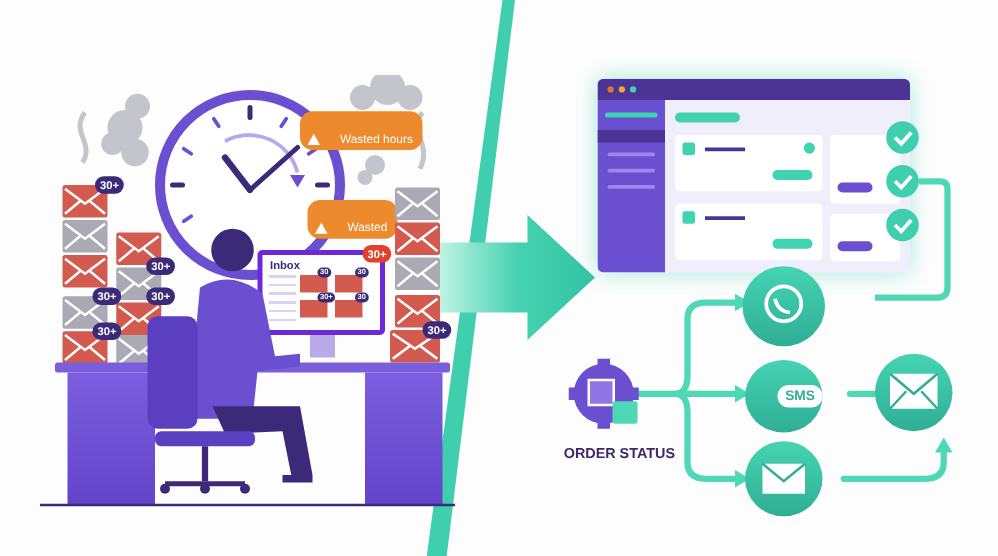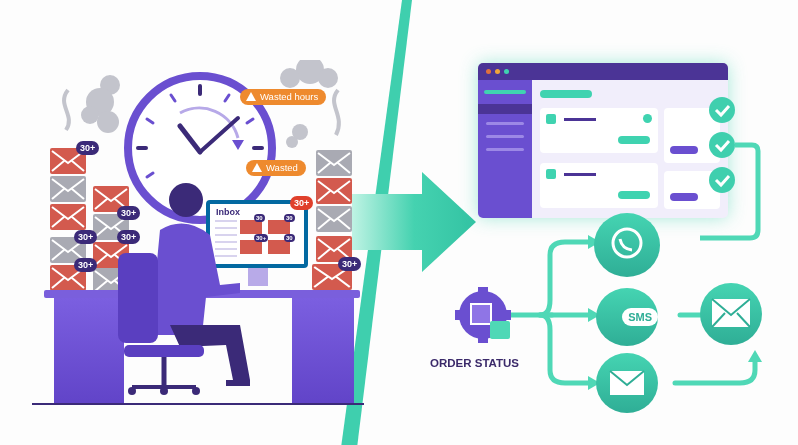--- a/index.html
+++ b/index.html
@@ -1,26 +1,26 @@
 <!DOCTYPE html>
 <html><head>
 <meta charset="utf-8">
 <style>
   html,body{margin:0;padding:0;}
   body{width:798px;height:445px;overflow:hidden;background:#fdfdfd;font-family:"Liberation Sans",sans-serif;position:relative;}
   .abs{position:absolute;}
   svg{display:block;}
   .badge{position:absolute;background:#3b2a78;color:#fff;font-weight:bold;font-size:9px;border-radius:9px;padding:2px 4px;}
-  .warn{position:absolute;background:#ee8a2e;color:#fff;font-size:9.5px;border-radius:10px;padding:2px 8px 3px 6px;display:flex;align-items:center;gap:4px;}
+  .warn{position:absolute;background:#ee8a2e;color:#fff;font-size:9.5px;border-radius:10px;padding:17px 8px 3px 6px;display:flex;align-items:center;gap:16px;}
   .warn .tri{width:0;height:0;border-left:5px solid transparent;border-right:5px solid transparent;border-bottom:9px solid #fff;position:relative;}
   .env{position:absolute;width:36px;height:26px;border-radius:2px;}
   .env.red{background:#d35a4e;}
   .env.grey{background:#a9aab3;}
   .env svg{width:100%;height:100%;}
-  .label{position:absolute;color:#3b2a6a;font-weight:bold;font-size:11.5px;text-align:left;line-height:13px;}
+  .label{position:absolute;color:#3b2a6a;font-weight:bold;font-size:11.5px;text-align:right;line-height:13px;}
 </style>
 </head>
 <body>
 
 <svg class="abs" style="left:0;top:0" width="798" height="445">
   <polygon points="372,0 382,0 382,445 366,445" fill="#3fcfae" transform="skewX(-7) translate(30,0)"></polygon>
 </svg>
 
 <svg class="abs" style="left:350;top:175" width="130" height="100">
 </svg>
@@ -162,21 +162,21 @@
         </svg>
       </div>
     <div class="badge" style="left:338px;top:257px">30+</div>
   </div>
 
   <div class="abs" style="left:44px;top:290px;width:316px;height:8px;background:#7a5fdc;border-radius:2px"></div>
   <div class="abs" style="left:54px;top:298px;width:70px;height:106px;background:linear-gradient(#7b5fe0,#6144c8)"></div>
   <div class="abs" style="left:292px;top:298px;width:62px;height:106px;background:linear-gradient(#7b5fe0,#6144c8)"></div>
   <div class="abs" style="left:32px;top:403px;width:332px;height:2px;background:#3b2a78"></div>
 
-  <div class="abs" style="left:206px;top:200px;width:102px;height:68px;background:#fff;border:4px solid #0369a1;border-radius:4px;box-sizing:border-box">
+  <div class="abs" style="left:206px;top:200px;width:102px;height:68px;background:#fff;border:4px solid #6d28d9;border-radius:4px;box-sizing:border-box">
     <div style="position:absolute;left:6px;top:3px;font-weight:bold;font-size:9px;color:#3b2a78">Inbox</div>
     <div style="position:absolute;left:5px;top:16px;width:22px;height:40px;background:repeating-linear-gradient(#d8d3ee 0 2px,transparent 2px 7px)"></div>
     <div style="position:absolute;left:30px;top:16px;width:22px;height:14px;background:#d35a4e"></div>
     <div style="position:absolute;left:58px;top:16px;width:22px;height:14px;background:#d35a4e"></div>
     <div style="position:absolute;left:30px;top:36px;width:22px;height:14px;background:#d35a4e"></div>
     <div style="position:absolute;left:58px;top:36px;width:22px;height:14px;background:#d35a4e"></div>
     <div class="badge" style="left:44px;top:10px;font-size:6px;padding:1px 2px">30</div>
     <div class="badge" style="left:74px;top:10px;font-size:6px;padding:1px 2px">30</div>
     <div class="badge" style="left:44px;top:30px;font-size:6px;padding:1px 2px">30+</div>
     <div class="badge" style="left:74px;top:30px;font-size:6px;padding:1px 2px">30</div>

